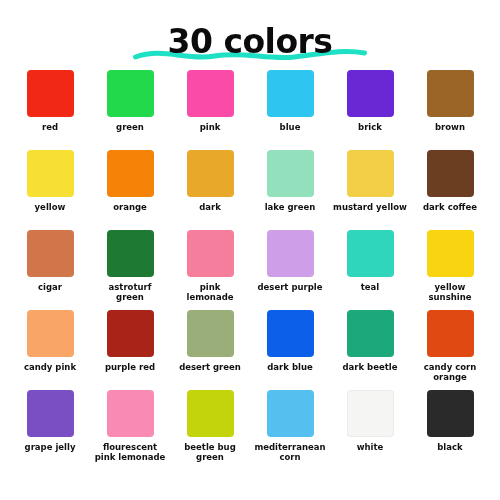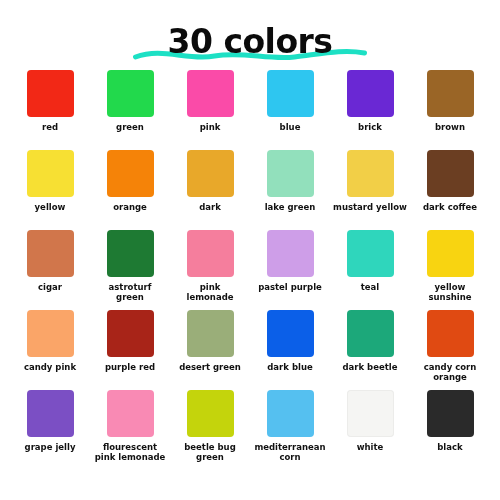--- a/index.html
+++ b/index.html
@@ -166,21 +166,21 @@
           <div class="swatch-label">astroturf
 green</div>
         </div>
         <div class="cell">
           <div class="swatch" style="background: rgb(245, 126, 157);"></div>
           <div class="swatch-label">pink
 lemonade</div>
         </div>
         <div class="cell">
           <div class="swatch" style="background: rgb(206, 158, 232);"></div>
-          <div class="swatch-label">pastel purple</div>
+          <div class="swatch-label">desert purple</div>
         </div>
         <div class="cell">
           <div class="swatch" style="background: rgb(47, 214, 188);"></div>
           <div class="swatch-label">teal</div>
         </div>
         <div class="cell">
           <div class="swatch" style="background: rgb(248, 212, 17);"></div>
           <div class="swatch-label">yellow
 sunshine</div>
         </div>

